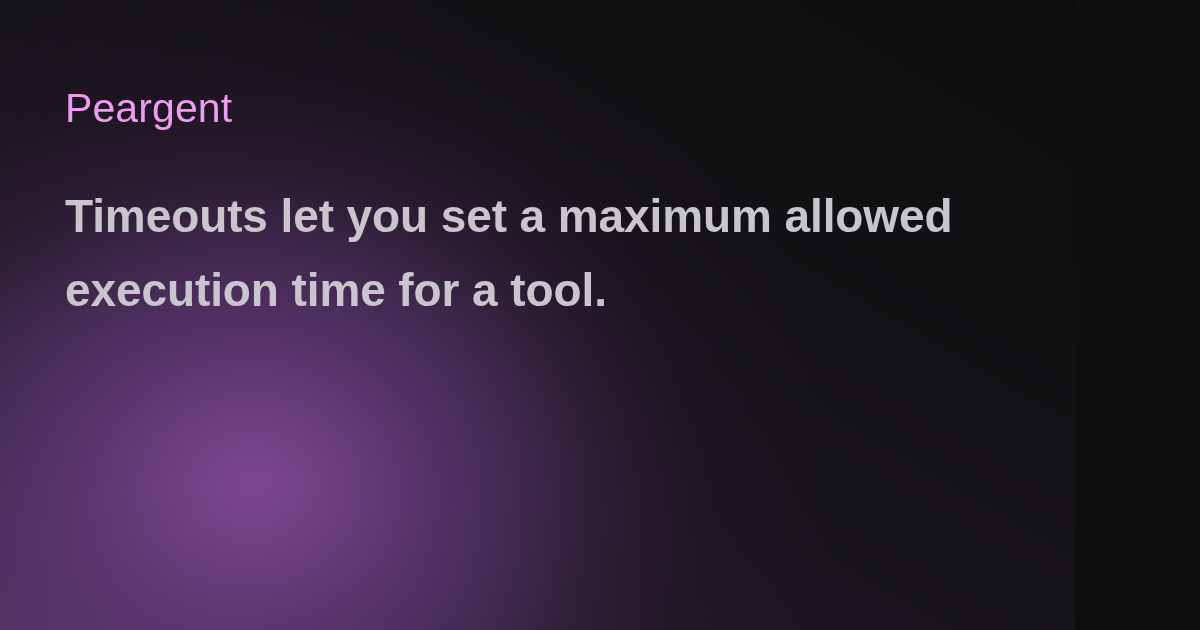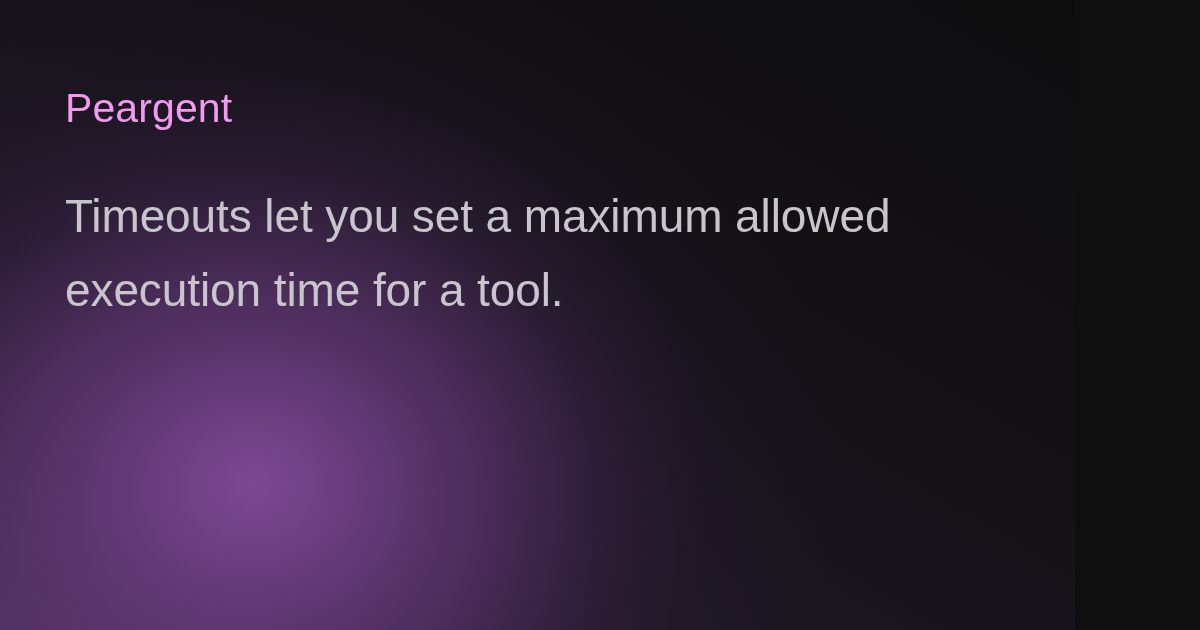--- a/index.html
+++ b/index.html
@@ -95,21 +95,21 @@
     font-weight: 400;
     letter-spacing: -0.6px;
     color: #ffffff;
     margin: 76px 0 0 0;
     white-space: nowrap;
   }
 
   .description {
     font-size: 46px;
     line-height: 1.60;
-    font-weight: 400;
+    font-weight: 700;
     letter-spacing: -0.1px;
     color: #c9c5cc;
     margin: 48px 0 0 0;
     max-width: 1010px;
   }
 </style>
 </head>
 <body>
 
 <div id="og-card">

